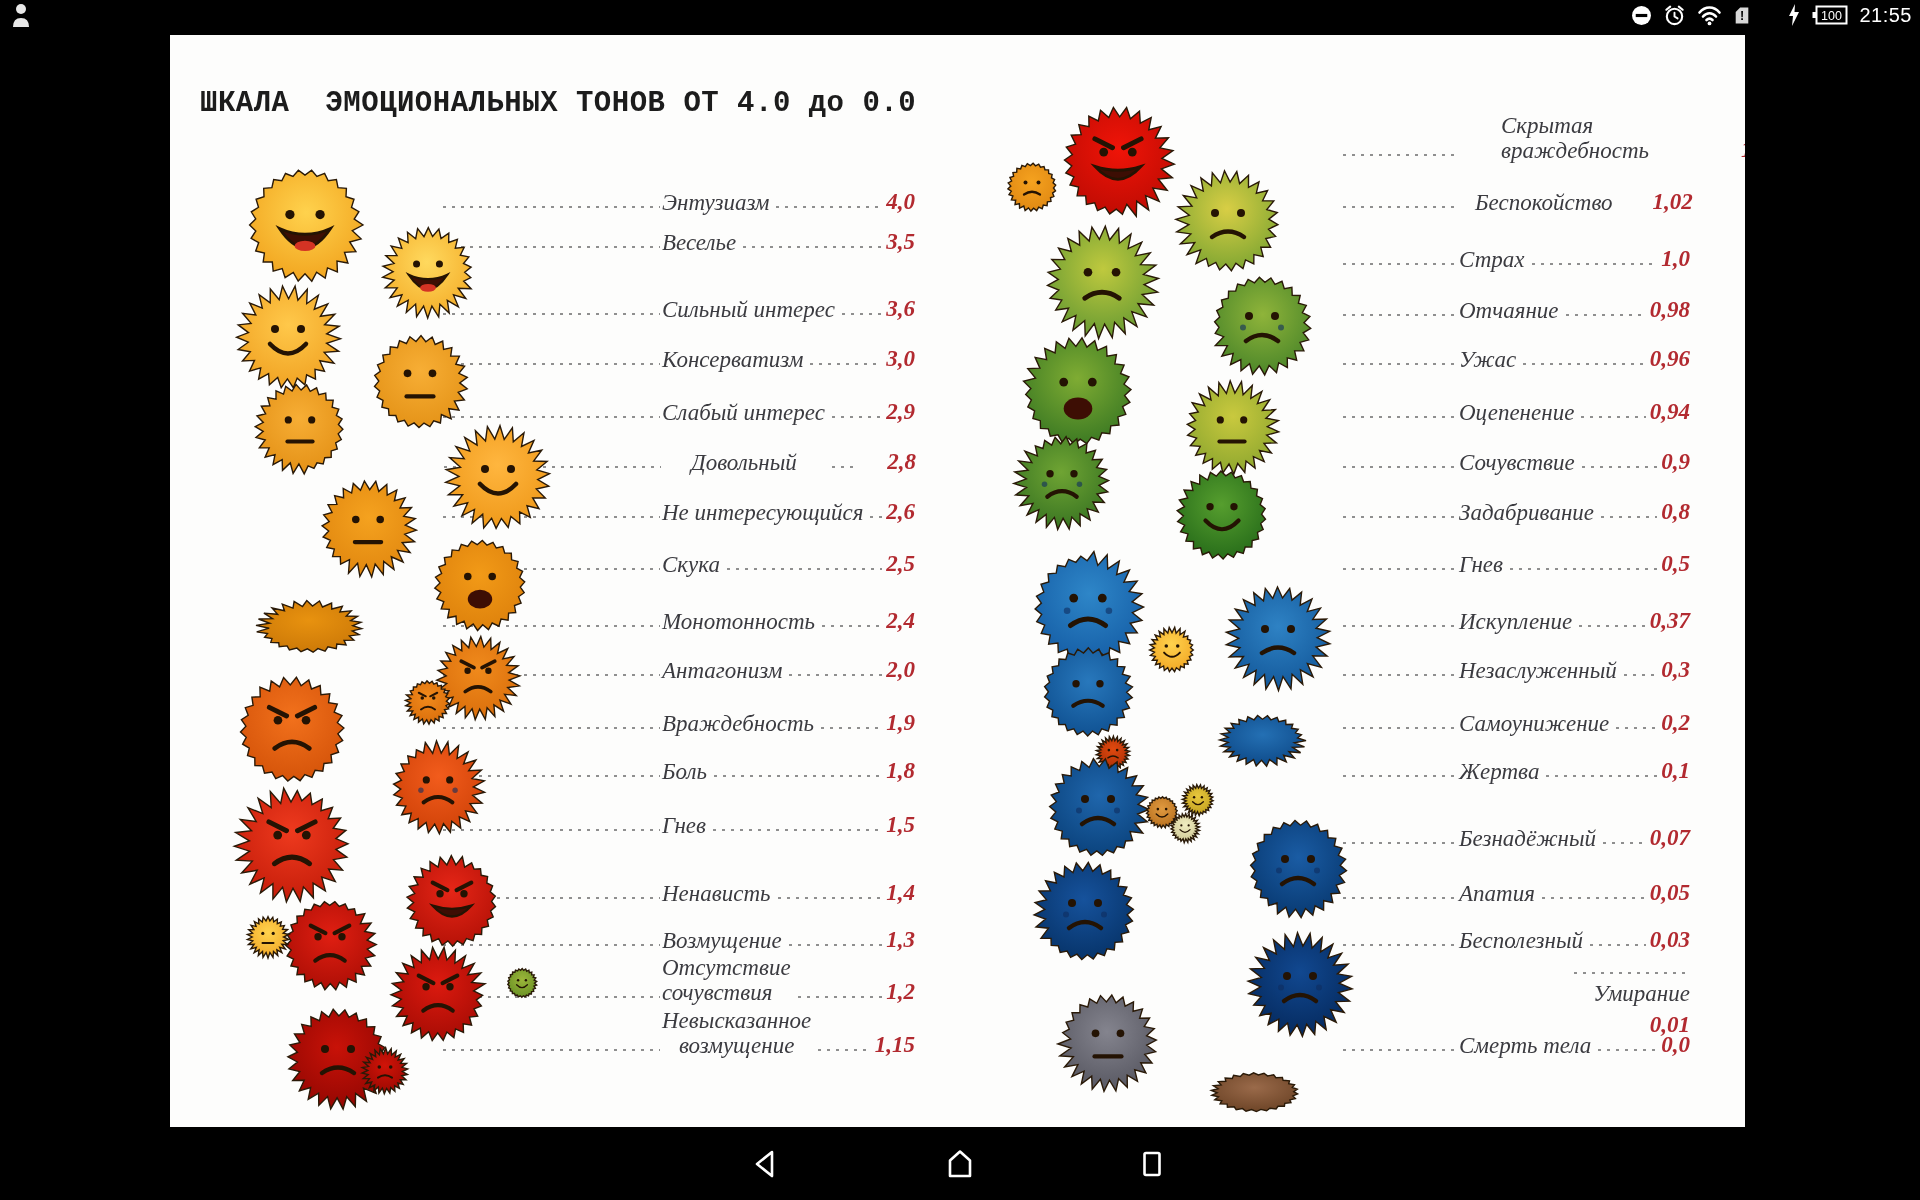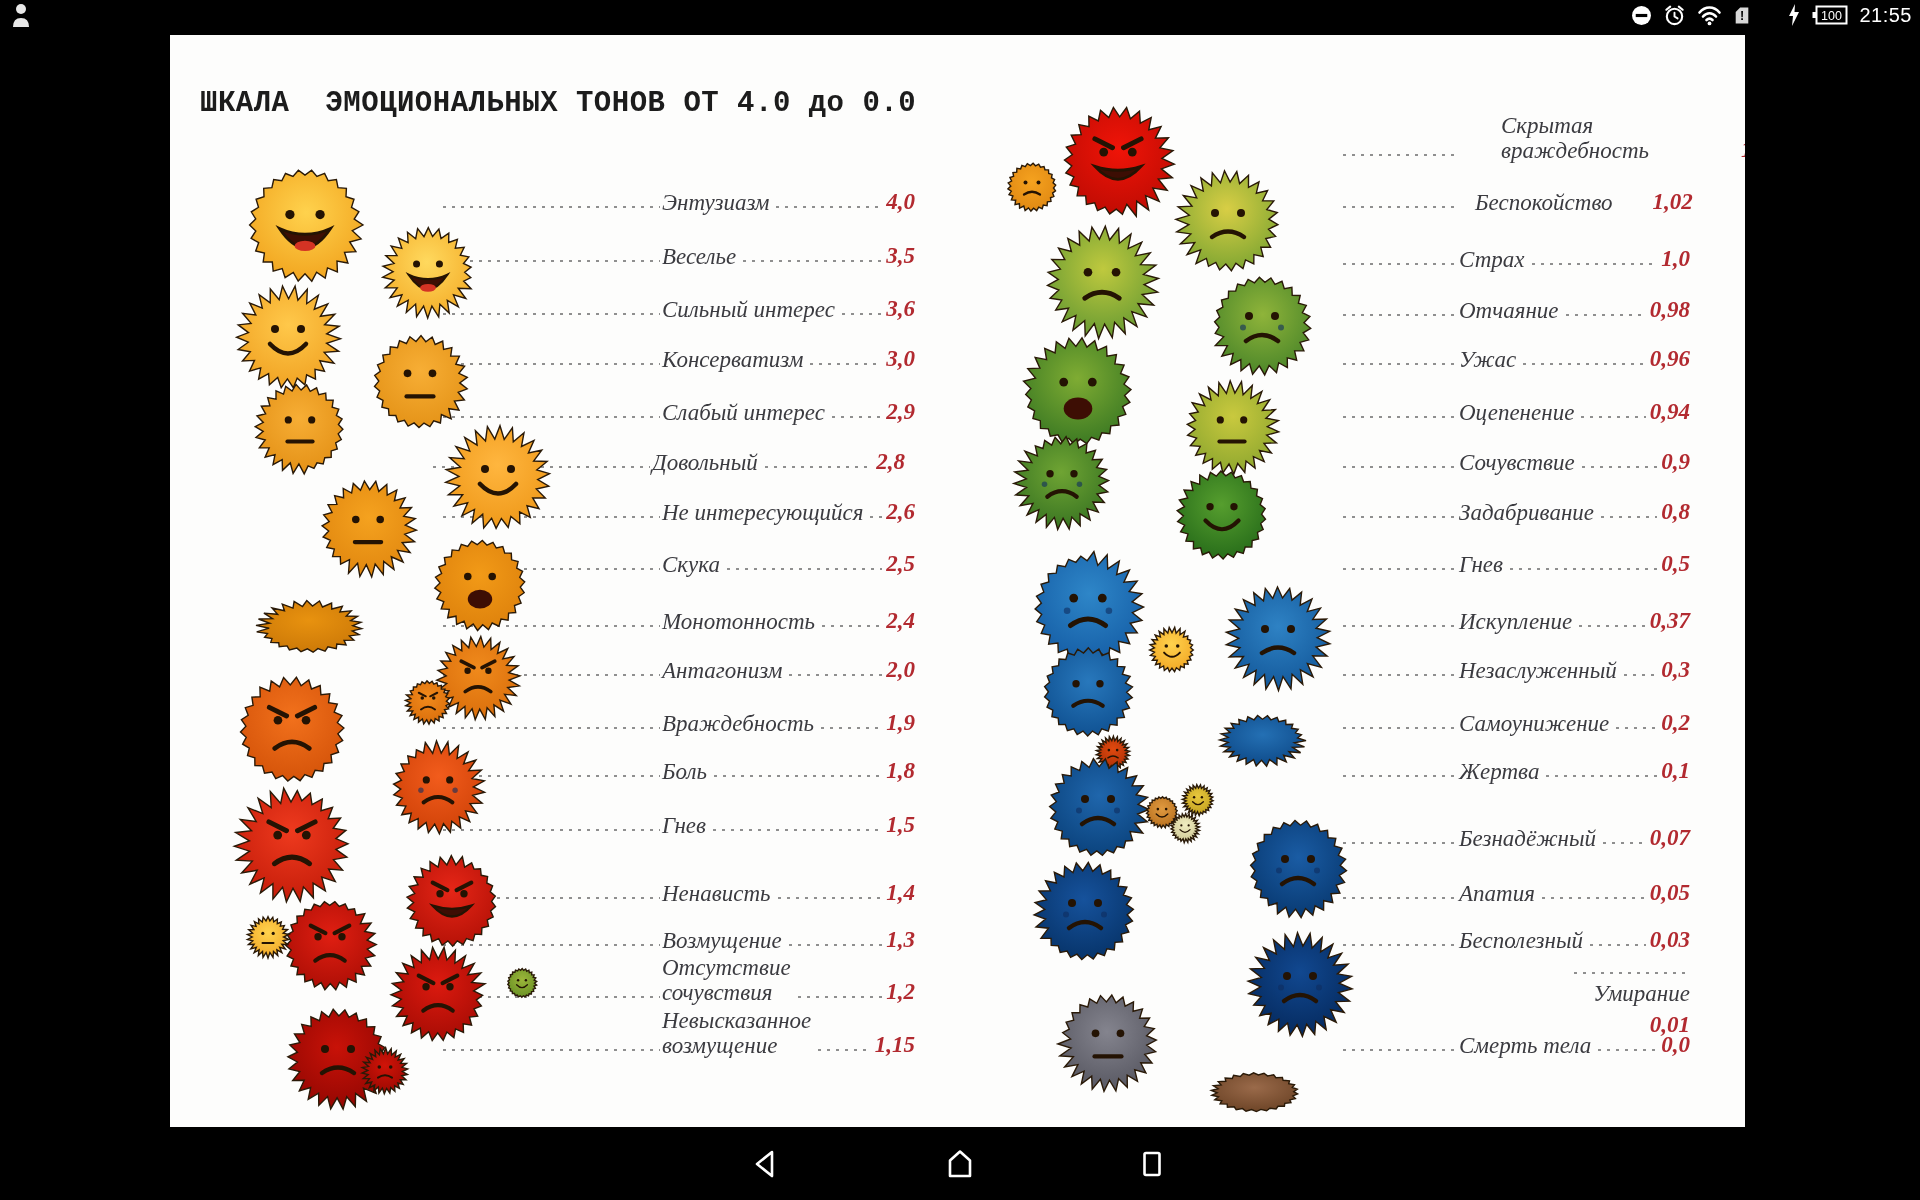--- a/index.html
+++ b/index.html
@@ -92,21 +92,21 @@
 
 <div id="page">
   <div id="page-title">ШКАЛА  ЭМОЦИОНАЛЬНЫХ ТОНОВ ОТ 4.0 до 0.0</div>
 
 <div class="row" style="top: 148px; left: 270px; width: 475px;">
       <span class="dots" style="width: 220px;"></span>
       <span class="label">Энтузиазм</span>
       <span class="dots mid"></span>
       <span class="value">4,0</span>
     </div>
-    <div class="row" style="top: 202px; left: 270px; width: 475px; justify-content: space-between;">
+    <div class="row" style="top: 188px; left: 270px; width: 475px; justify-content: space-between;">
       <span class="dots" style="width: 220px;"></span>
       <span class="label">Веселье</span>
       <span class="dots mid"></span>
       <span class="value">3,5</span>
     </div>
     <div class="row" style="top: 255px; left: 270px; width: 475px;">
       <span class="dots" style="width: 220px;"></span>
       <span class="label">Сильный интерес</span>
       <span class="dots mid"></span>
       <span class="value">3,6</span>
@@ -116,21 +116,21 @@
       <span class="label">Консерватизм</span>
       <span class="dots mid"></span>
       <span class="value">3,0</span>
     </div>
     <div class="row" style="top: 358px; left: 270px; width: 475px;">
       <span class="dots" style="width: 220px;"></span>
       <span class="label">Слабый интерес</span>
       <span class="dots mid"></span>
       <span class="value">2,9</span>
     </div>
-    <div class="row" style="top: 408px; left: 260px; width: 475px;">
+    <div class="row" style="top: 408px; left: 271px; width: 475px; gap: 28px;">
       <span class="dots" style="width: 220px;"></span>
       <span class="label">Довольный</span>
       <span class="dots mid"></span>
       <span class="value">2,8</span>
     </div>
     <div class="row" style="top: 458px; left: 270px; width: 475px;">
       <span class="dots" style="width: 220px;"></span>
       <span class="label">Не интересующийся</span>
       <span class="dots mid"></span>
       <span class="value">2,6</span>
@@ -183,21 +183,21 @@
       <span class="dots mid"></span>
       <span class="value">1,3</span>
     </div>
     <div class="row" style="top: 938px; left: 270px; width: 475px;">
       <span class="dots" style="width: 220px;"></span>
       <span class="label">Отсутствие
 сочувствия</span>
       <span class="dots mid"></span>
       <span class="value">1,2</span>
     </div>
-    <div class="row" style="top: 991px; left: 270px; width: 475px;">
+    <div class="row" style="top: 991px; left: 270px; width: 475px; text-align: center;">
       <span class="dots" style="width: 220px;"></span>
       <span class="label">Невысказанное
 возмущение</span>
       <span class="dots mid"></span>
       <span class="value">1,15</span>
     </div>
     <div class="row" style="top: 96px; left: 1170px; width: 350px; gap: 42px;">
       <span class="dots" style="width: 117px;"></span>
       <span class="label">Скрытая
 враждебность</span>

